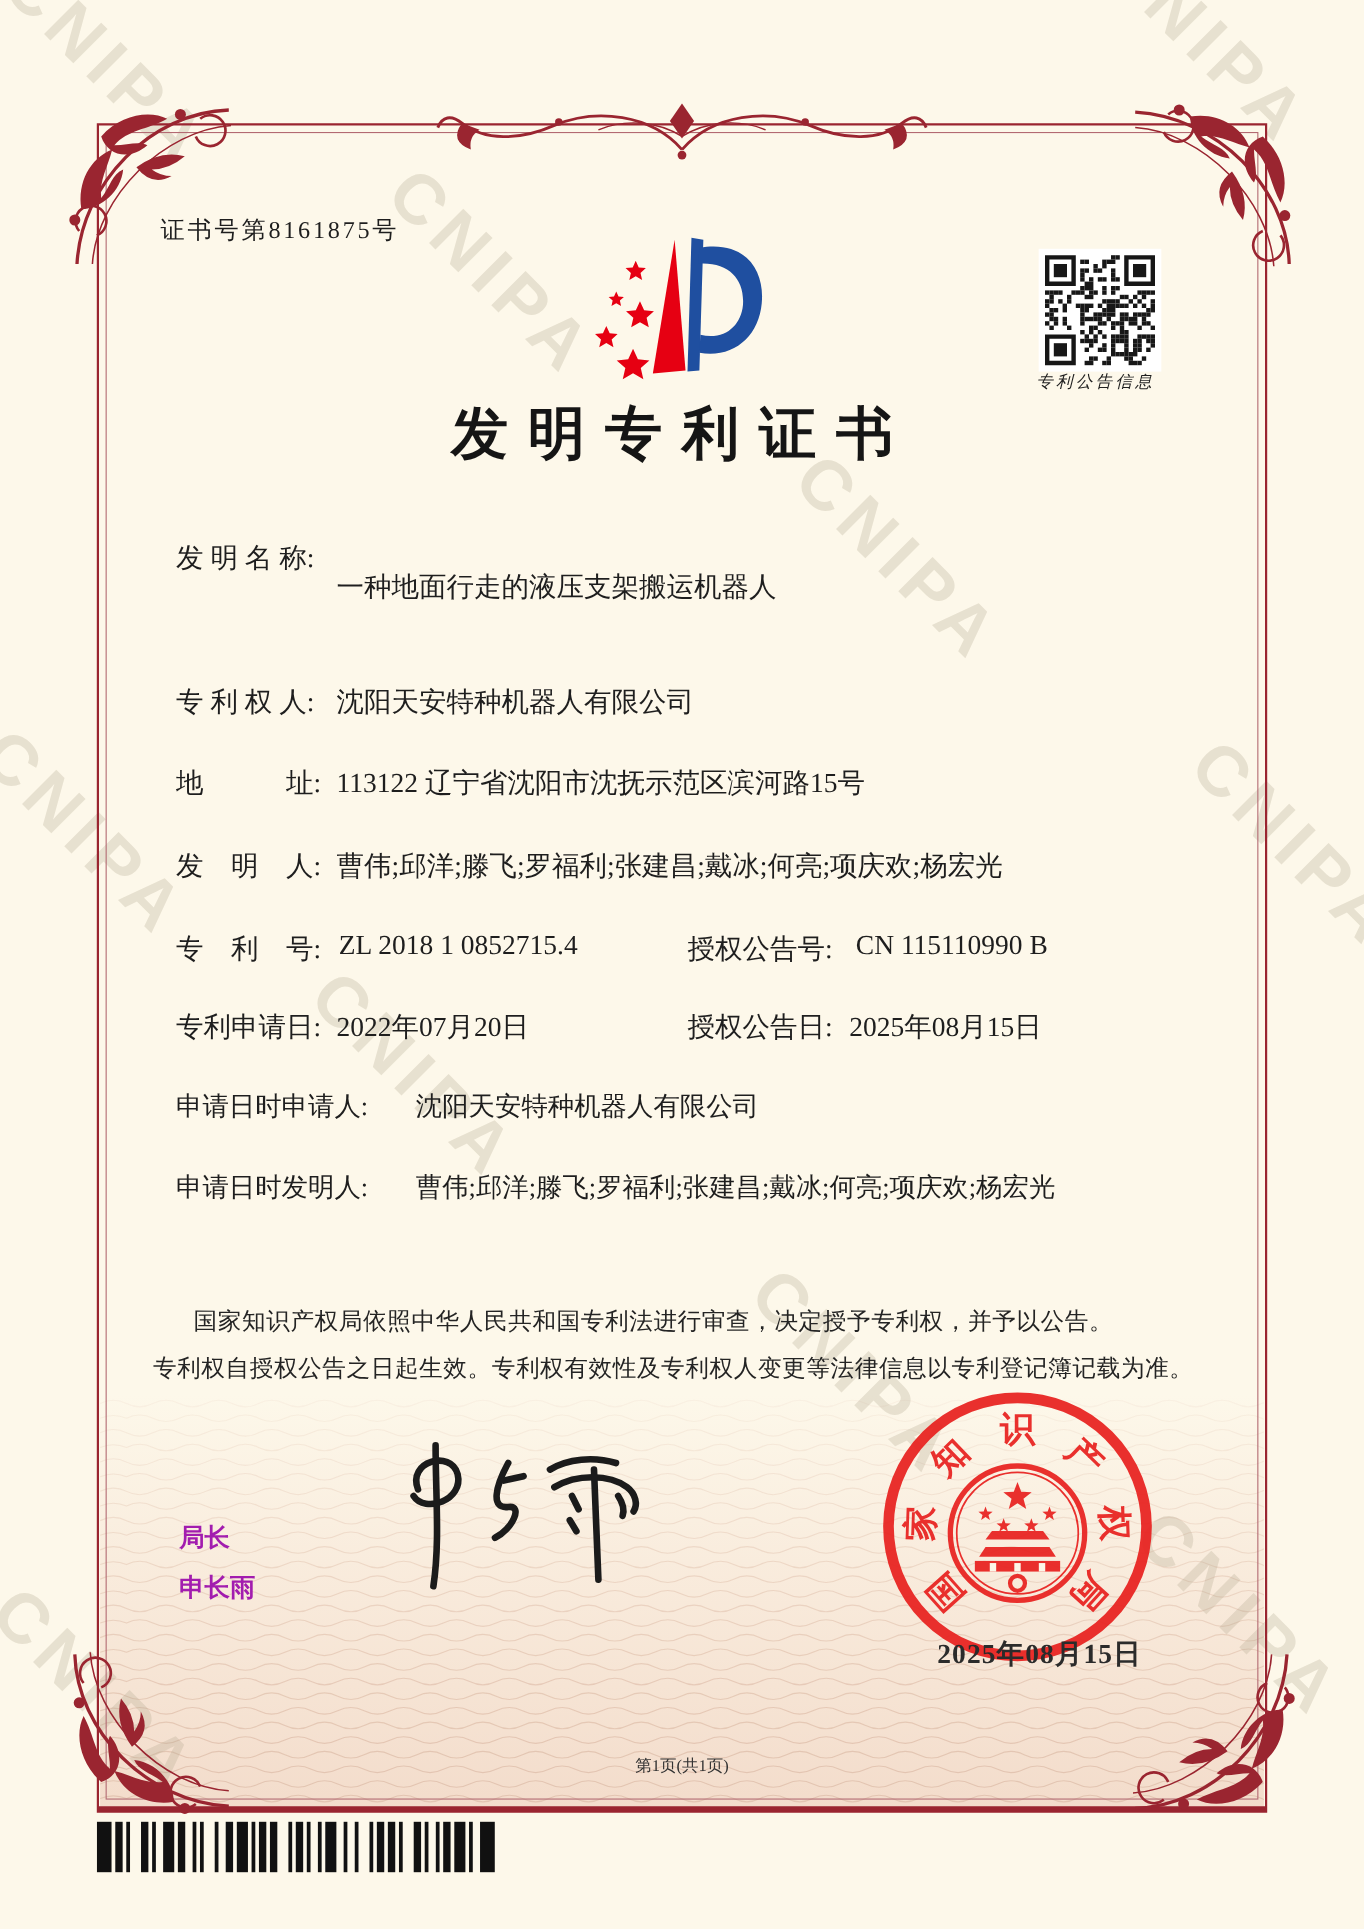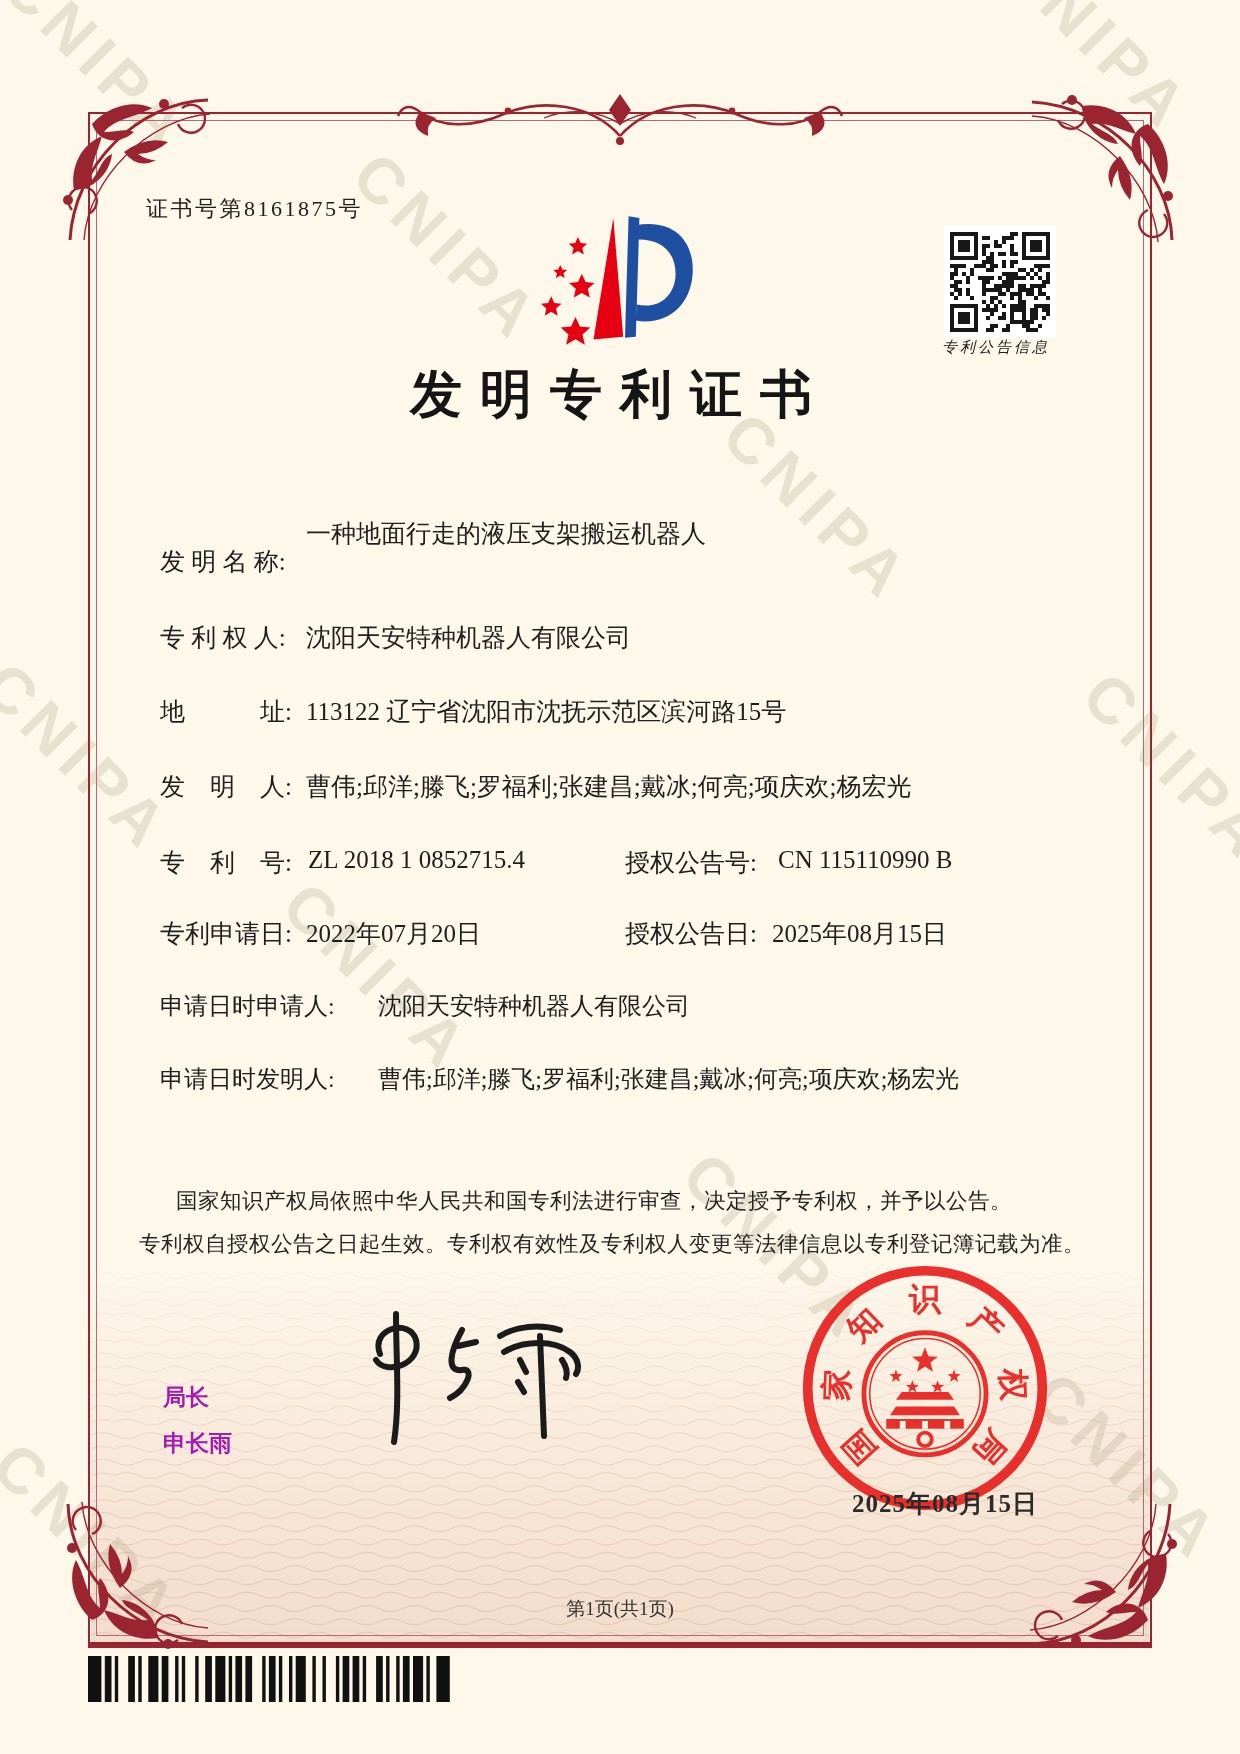--- a/index.html
+++ b/index.html
@@ -23,21 +23,21 @@
   #doc-title{left:0;top:360px;width:1240px;text-align:center;font-size:52px;font-weight:bold;
              letter-spacing:18px;z-index:5;color:#151515;font-family:Liberation Mono, monospace;}
   .lbl,.val{position:absolute;font-size:25px;white-space:pre;z-index:5;}
   .small-row{font-size:24px;}
   .stmt{position:absolute;font-size:21.5px;letter-spacing:0.5px;z-index:5;color:#242424;}
   #qr-label{left:918px;top:338px;width:156px;text-align:center;font-size:15px;letter-spacing:3px;z-index:5;font-style:italic;}
   .sig-label{position:absolute;left:163px;font-family:"Liberation Sans","DejaVu Sans",sans-serif;
              font-weight:bold;font-size:23px;color:#a21caf;z-index:6;}
   #seal-date{left:845px;top:1487px;width:200px;text-align:center;font-size:25px;color:#2b2b2b;
              letter-spacing:1px;z-index:7;font-weight:bold;}
-  #footer-page{left:90px;top:1596px;width:1060px;text-align:center;font-size:19px;z-index:5;color:#333;}
+  #footer-page{left:90px;top:1596px;width:1060px;text-align:center;font-size:15px;z-index:5;color:#333;}
   svg{display:block;}
 </style>
 </head>
 <body>
 
 <div id="page">
 
   <div id="wm-layer">
       <div class="wm" style="left: -20px; top: 20px;">CNIPA</div>
       <div class="wm" style="left: 980px; top: 0px;">CNIPA</div>
@@ -357,21 +357,21 @@
         <path fill-rule="evenodd" d="M78,6h28v28h-28z M82,10h20v20h-20z"></path>
         <rect x="86" y="14" width="12" height="12"></rect>
         <path fill-rule="evenodd" d="M6,78h28v28h-28z M10,82h20v20h-20z"></path>
         <rect x="14" y="86" width="12" height="12"></rect>
       </g>
   </svg>
   <div class="abs" id="qr-label">专利公告信息</div>
 
   <div class="abs" id="doc-title">发明专利证书</div>
 
-  <span class="lbl" style="left:160px;top:545px">发 明 名 称:</span>
+  <span class="lbl" style="left:160px;top:490px">发 明 名 称:</span>
   <span class="val" style="left:306px;top:517px">一种地面行走的液压支架搬运机器人</span>
 
   <span class="lbl" style="left:160px;top:621px">专 利 权 人:</span>
   <span class="val" style="left:306px;top:621px">沈阳天安特种机器人有限公司</span>
 
   <span class="lbl" style="left:160px;top:695px">地　　　址:</span>
   <span class="val" style="left:306px;top:695px">113122 辽宁省沈阳市沈抚示范区滨河路15号</span>
 
   <span class="lbl" style="left:160px;top:770px">发　明　人:</span>
   <span class="val" style="left:306px;top:770px">曹伟;邱洋;滕飞;罗福利;张建昌;戴冰;何亮;项庆欢;杨宏光</span>

